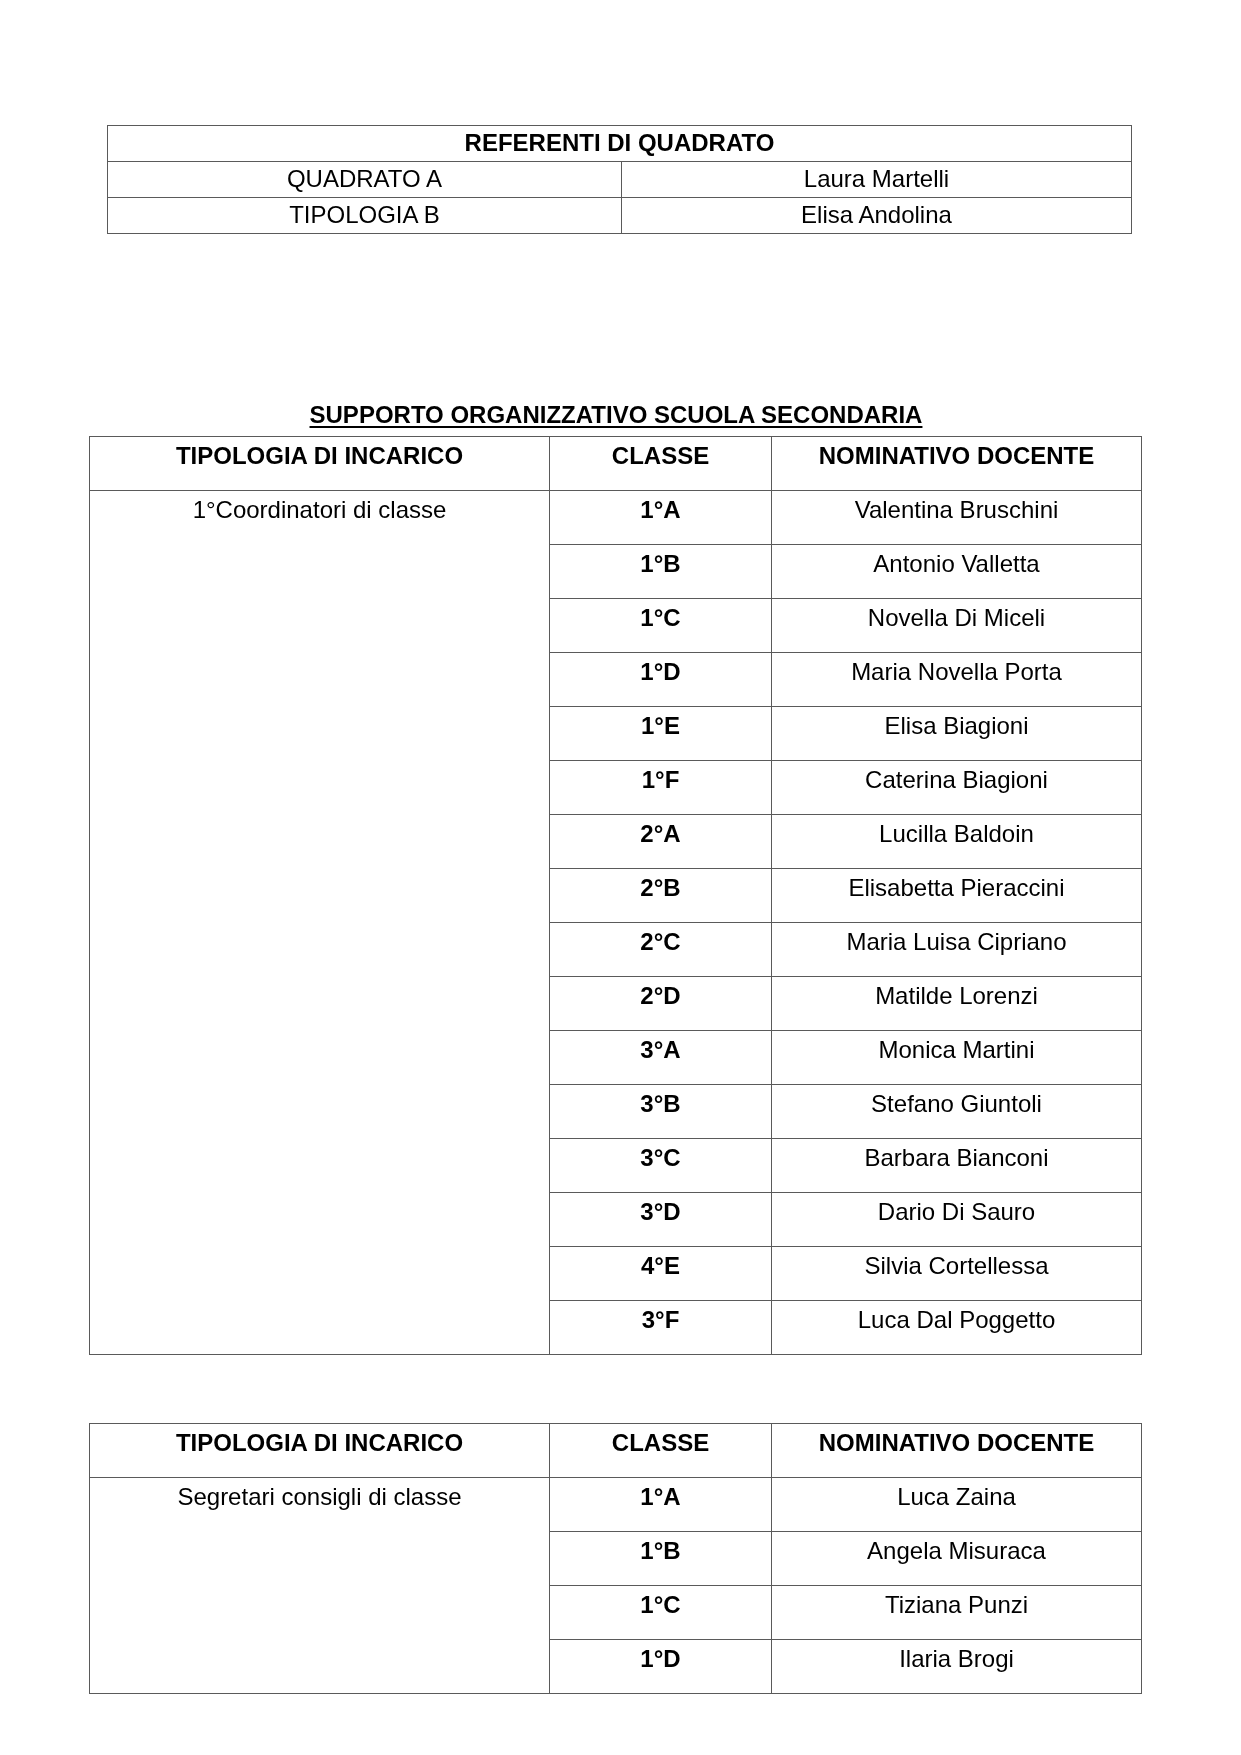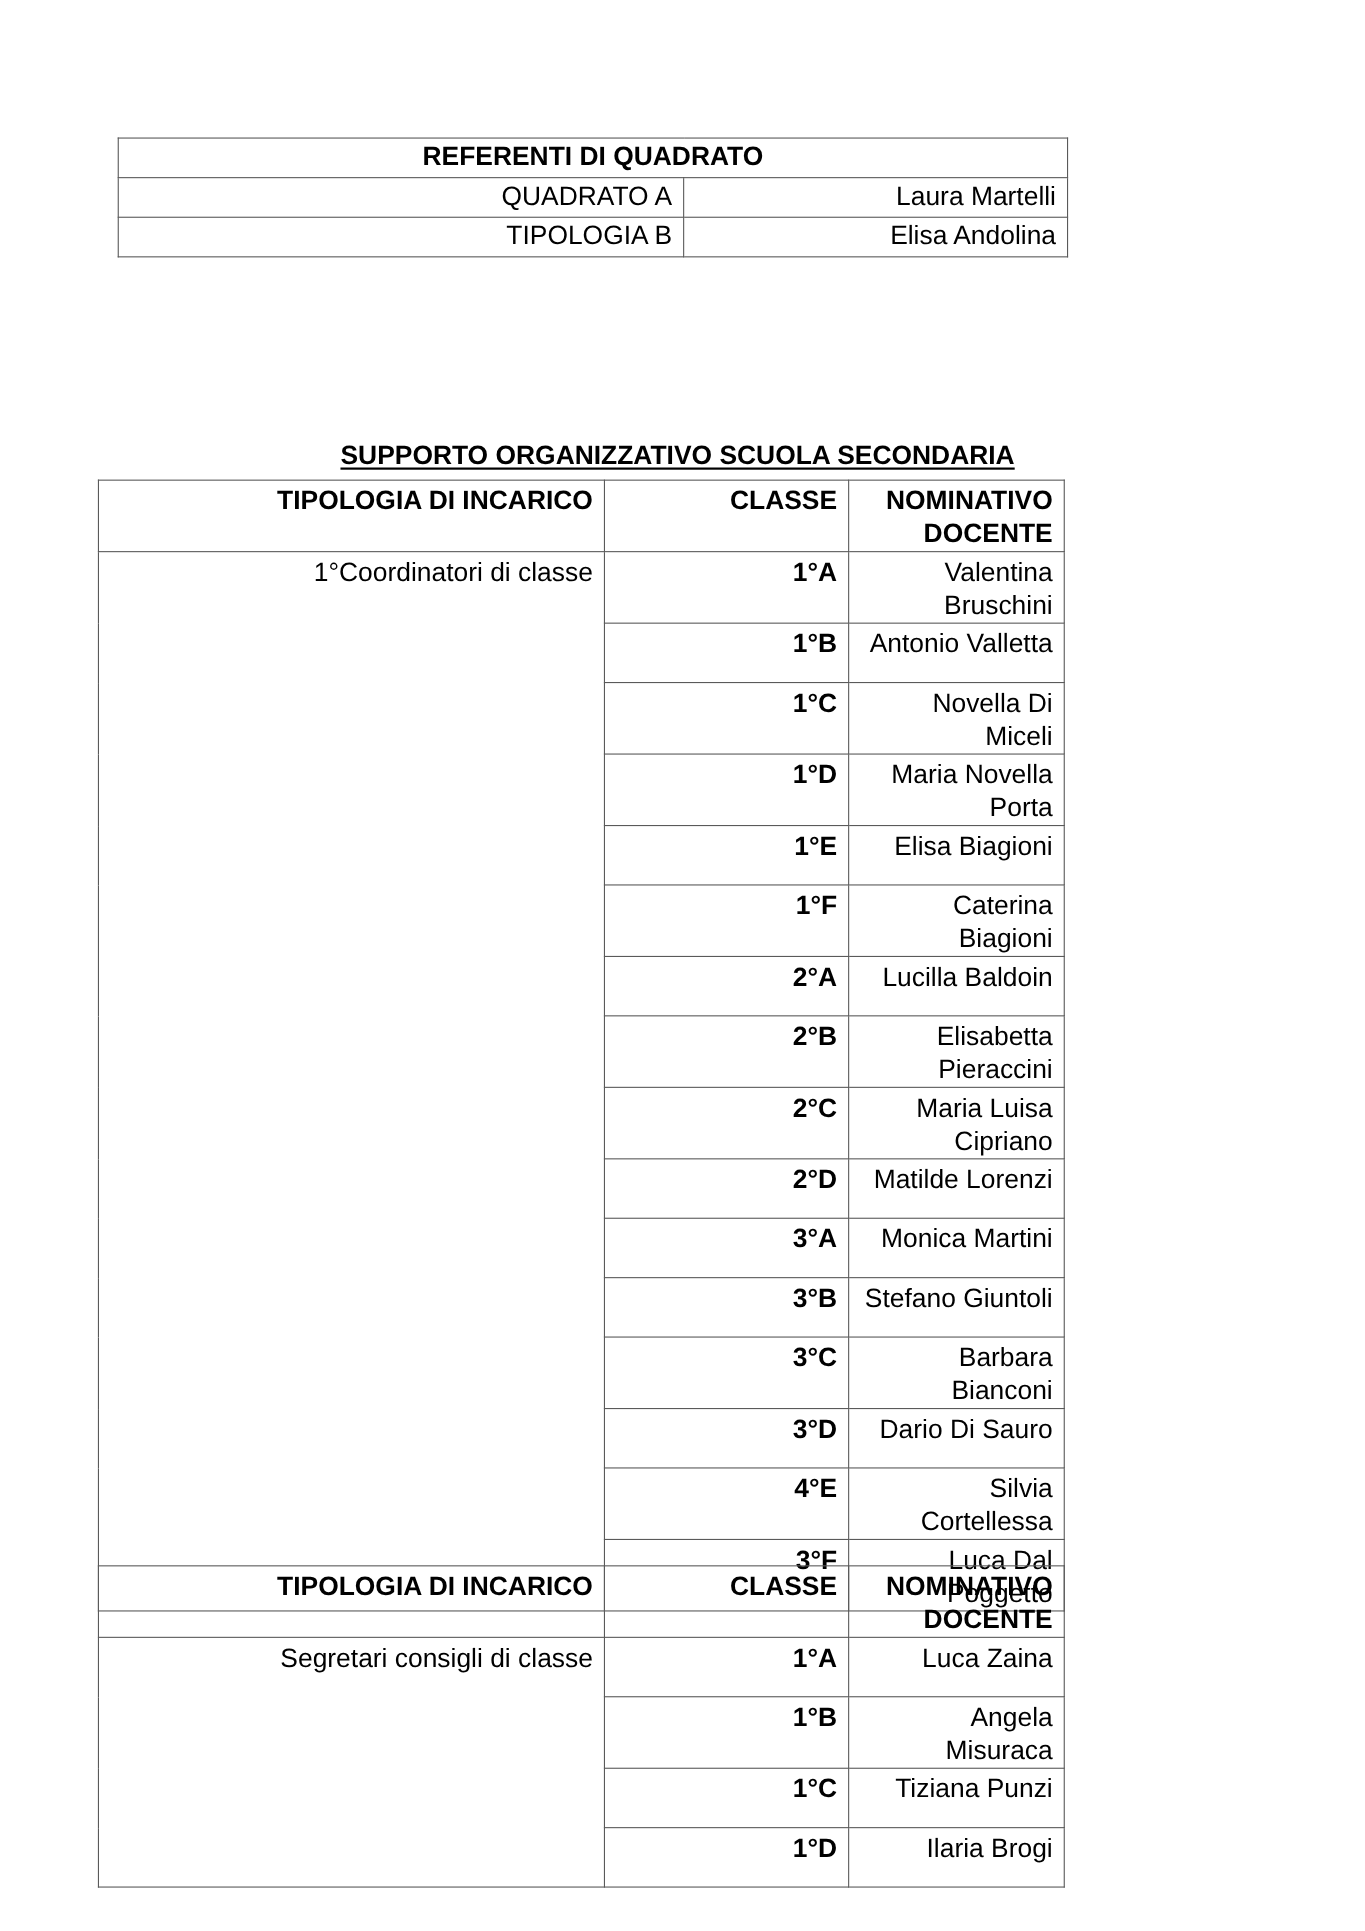--- a/index.html
+++ b/index.html
@@ -16,27 +16,27 @@
       overflow: hidden;
     }
     table {
       border-collapse: collapse;
       position: absolute;
     }
     td, th {
       border: 1.5px solid #5a5a5a;
       padding: 0 10px;
       vertical-align: top;
-      text-align: right;
+      text-align: center;
     }
     
     #t-referenti {
       left: 107px;
       top: 125px;
-      width: 864px;
+      width: 1025px;
       font-size: 24px;
     }
     #t-referenti td, #t-referenti th {
       height: 35px;
       line-height: 34px;
       font-weight: normal;
     }
     #t-referenti th {
       text-align: center;
       font-weight: bold;
@@ -52,21 +52,21 @@
       font-weight: bold;
       font-size: 24px;
       text-decoration: underline;
       text-underline-offset: 3px;
       margin: 16px;
     }
 
     
     .t-incarichi {
       left: 89px;
-      width: 879px;
+      width: 1053px;
       font-size: 24px;
     }
     .t-incarichi th, .t-incarichi td {
       height: 54px;
       padding-top: 4px;
       line-height: 30px;
       box-sizing: border-box;
     }
     .t-incarichi th { font-weight: bold; }
     .t-incarichi td.tipologia { font-weight: normal; width: 460px; }

